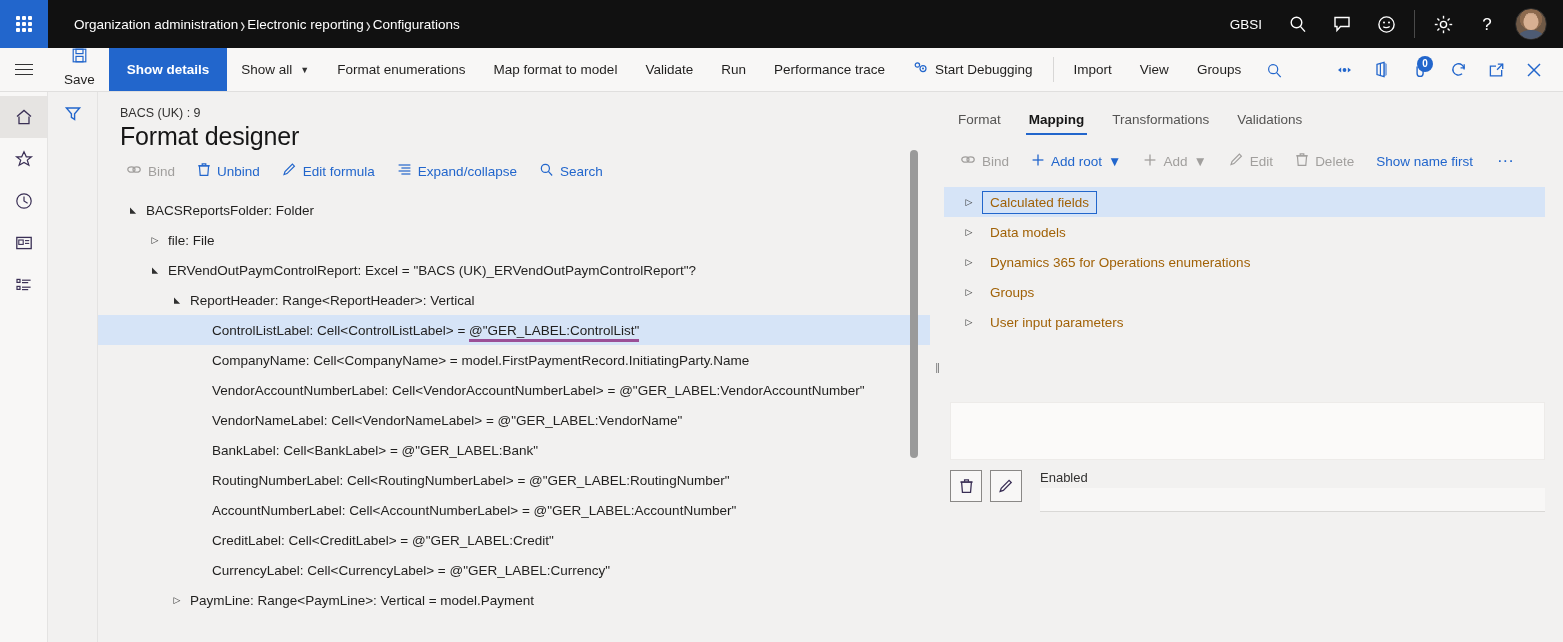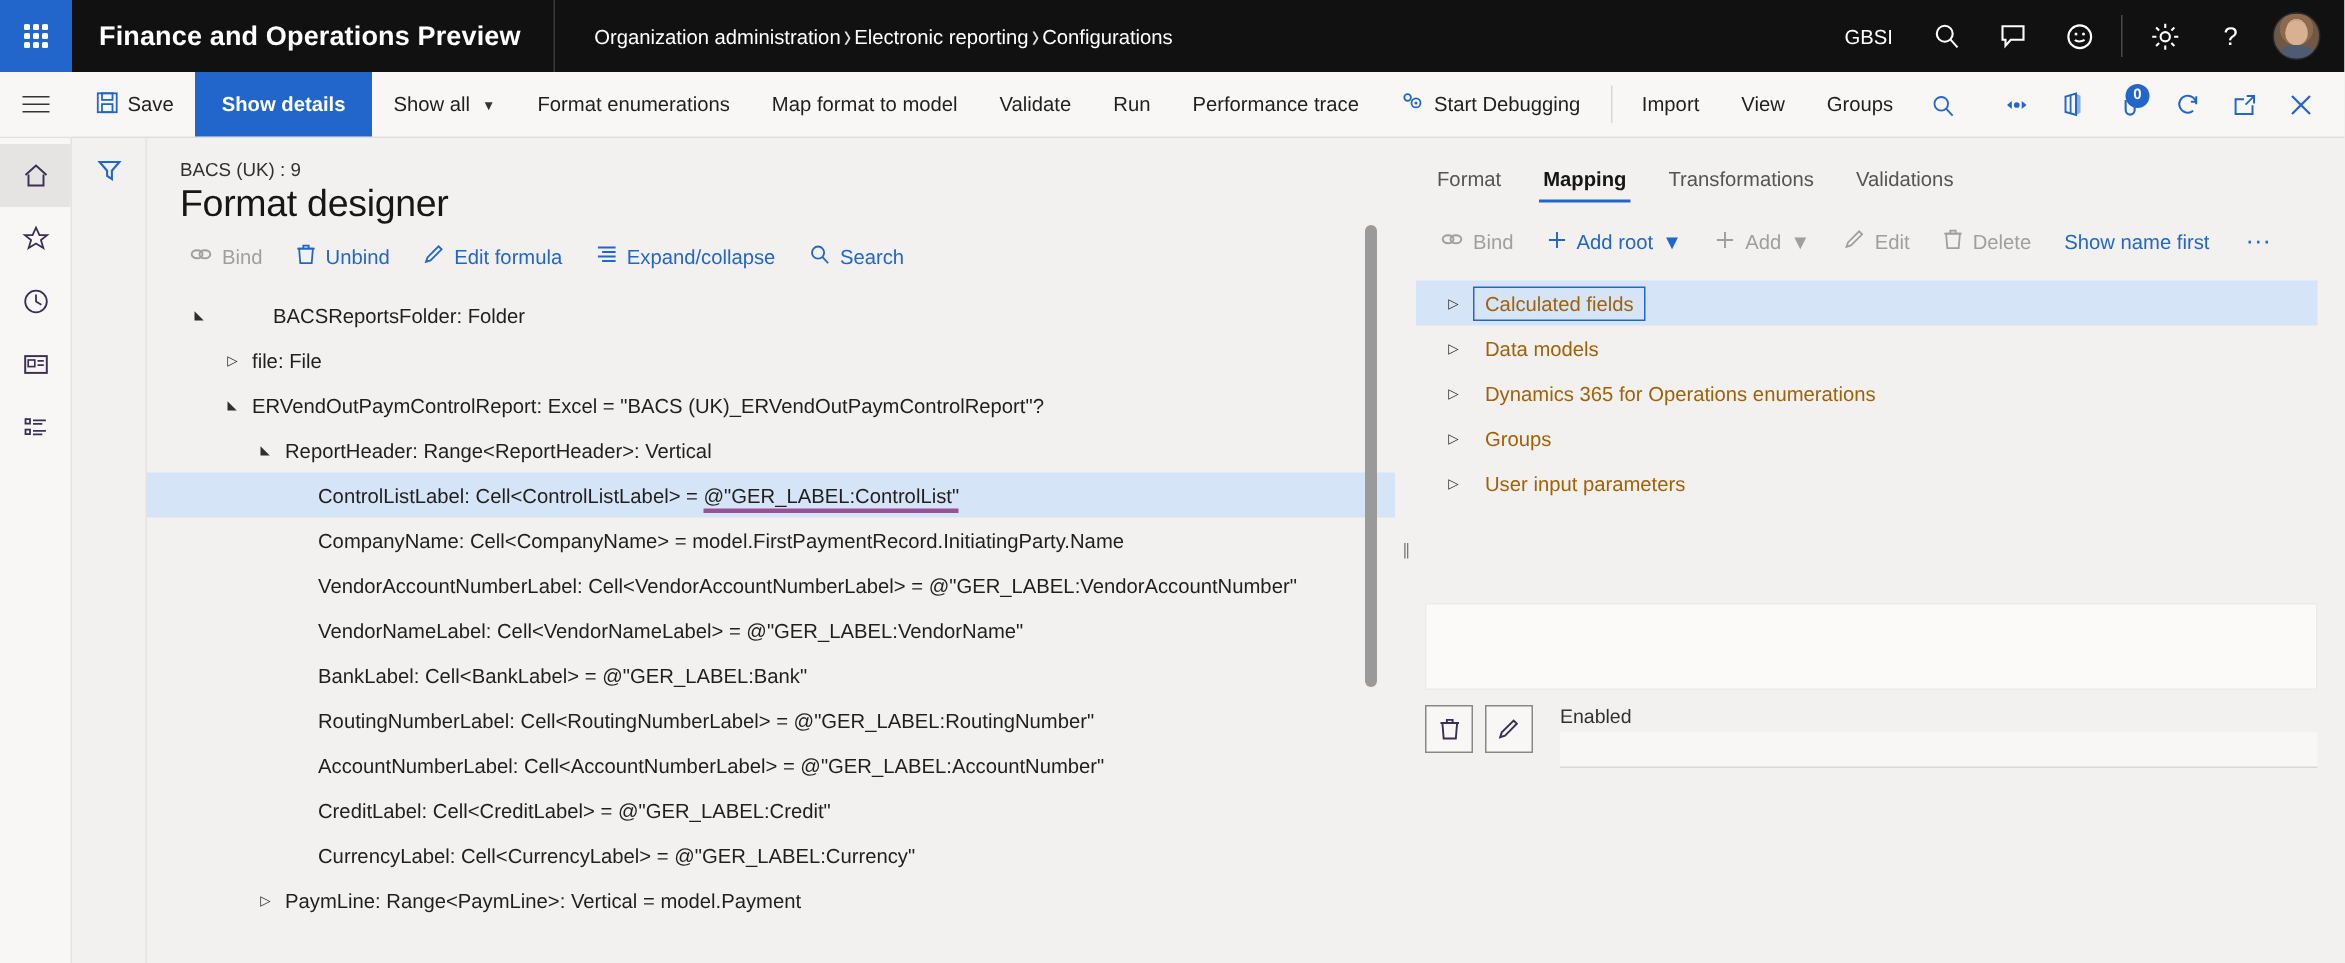--- a/index.html
+++ b/index.html
@@ -82,21 +82,21 @@
   .hamburger span::before, .hamburger span::after {
     content: ""; position: absolute; left: 0; width: 18px; height: 1.5px; background: #333;
   }
   .hamburger span::before { top: -5px; }
   .hamburger span::after { top: 5px; }
   .ap-items { display: flex; align-items: stretch; }
   .ap-btn {
     display: flex; align-items: center; gap: 6px; padding: 0 14px;
     font-size: 13.5px; color: #201f1e; cursor: pointer; white-space: nowrap;
   }
-  .ap-btn.first { padding-left: 16px; }
+  .ap-btn.first { padding-left: 16px; flex-direction: column; }
   .ap-btn.active { background: #2266cc; color: #ffffff; font-weight: bold; padding: 0 18px; }
   .ap-btn .chev { font-size: 9px; color: #333; margin-left: 2px; }
   .ap-sep { width: 1px; background: #d8d7d6; margin: 9px 6px; }
   .ap-right {
     margin-left: auto; display: flex; align-items: center; padding-right: 10px;
   }
   .ap-icon {
     width: 38px; height: 44px; display: flex; align-items: center; justify-content: center;
     cursor: pointer; position: relative; color: #2266cc;
   }
@@ -225,21 +225,20 @@
         <i></i>
         <i></i>
         <i></i>
         <i></i>
         <i></i>
         <i></i>
         <i></i>
         <i></i>
       </div>
   </div>
-  <div class="brand">Finance and Operations Preview</div>
   <div class="breadcrumb">
     <span class="crumb">Organization administration</span>
     <span class="sep">›</span>
     <span class="crumb">Electronic reporting</span>
     <span class="sep">›</span>
     <span class="crumb">Configurations</span>
   </div>
   <div class="topnav-right">
     <span class="company">GBSI</span>
     <span class="nav-icon">
@@ -510,21 +509,21 @@
             <svg width="15" height="15" viewBox="0 0 16 16">
                 <circle cx="6.8" cy="6.8" r="4.3" fill="none" stroke="#2266cc" stroke-width="1.3"></circle>
                 <line x1="10" y1="10" x2="14" y2="14.4" stroke="#2266cc" stroke-width="1.3"></line>
               </svg>
           </span>
           <span>Search</span>
         </div>
       </div>
 
       <div class="tree" id="format-tree">
-          <div class="tree-row" style="padding-left: 22px; gap: 36px;">
+          <div class="tree-row" style="padding-left: 22px;">
             <span class="tw open"></span>
             <span class="tree-label">BACSReportsFolder: Folder</span>
           </div>
           <div class="tree-row" style="padding-left: 44px;">
             <span class="tw closed"></span>
             <span class="tree-label">file: File</span>
           </div>
           <div class="tree-row" style="padding-left: 44px;">
             <span class="tw open"></span>
             <span class="tree-label">ERVendOutPaymControlReport: Excel = "BACS (UK)_ERVendOutPaymControlReport"?</span>

